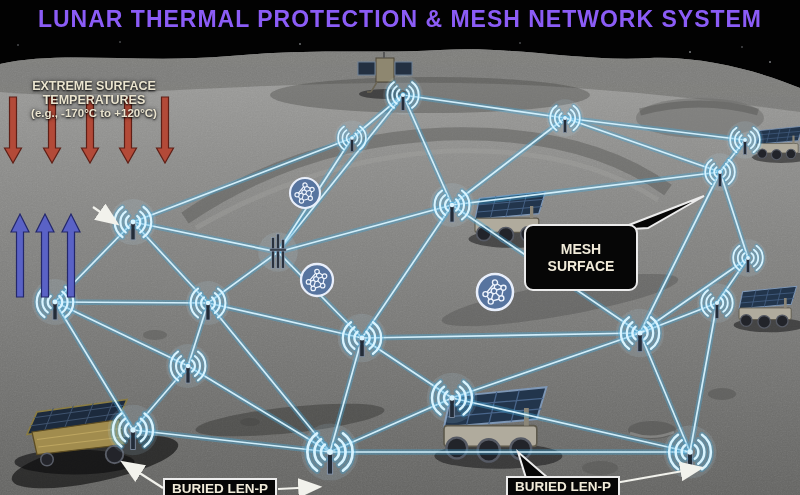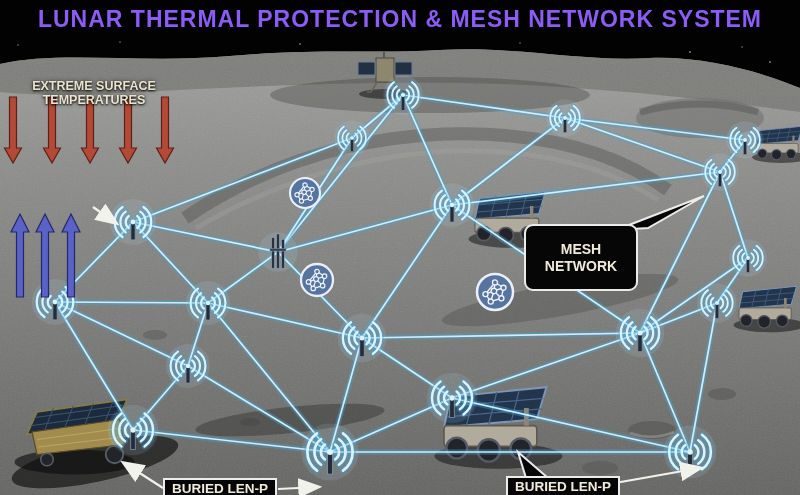--- a/index.html
+++ b/index.html
@@ -307,25 +307,26 @@
       </g>
   </svg>
 
   <div class="titlebar">
     <div class="title-text">LUNAR THERMAL PROTECTION &amp; MESH NETWORK SYSTEM</div>
   </div>
 
   <div class="note" id="temp-note">
     <div>EXTREME SURFACE</div>
     <div>TEMPERATURES</div>
+    <div class="sub">(e.g., -170°C to +120°C)</div>
   </div>
 
 
   <div class="callout-box" id="mesh-box">
     <div>MESH</div>
-    <div>NETWORK</div>
+    <div>SURFACE</div>
   </div>
 
   <div class="callout-box buried-box" id="buried-left">BURIED LEN-P</div>
 
   <div class="callout-box buried-box" id="buried-right">BURIED LEN-P</div>
 
 </div>
 
 </body></html>

